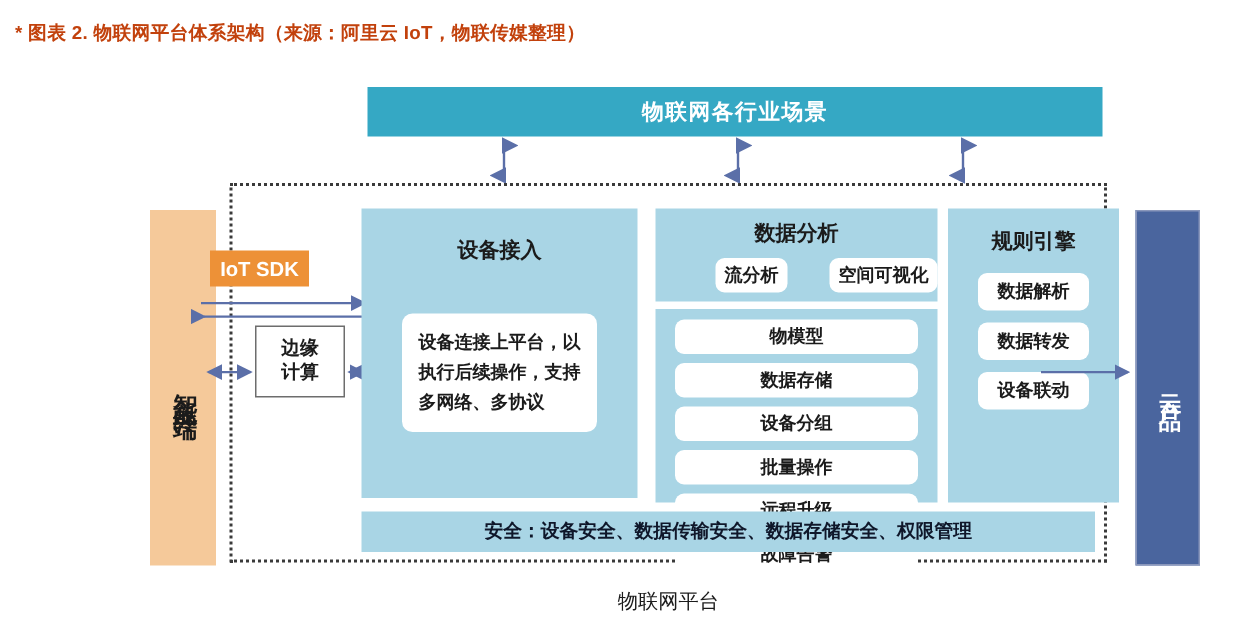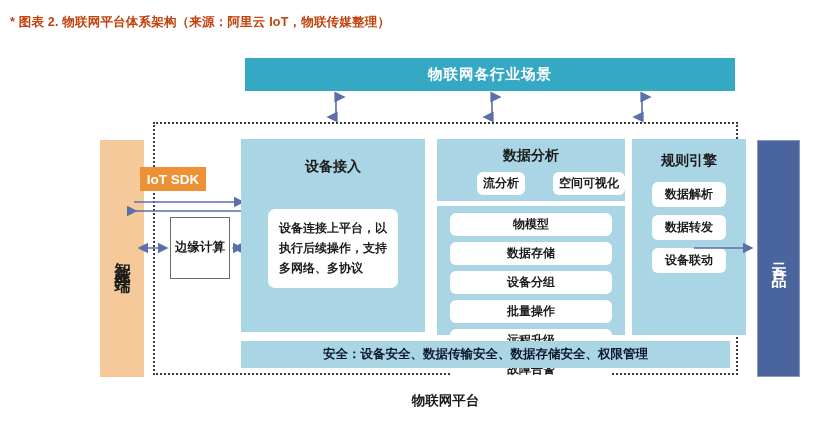--- a/index.html
+++ b/index.html
@@ -58,21 +58,21 @@
     height: 253px;
     border: 2px dotted #3a3a3a;
     box-sizing: border-box;
   }
   .platform-caption {
     left: 153px;
     top: 392px;
     width: 585px;
     text-align: center;
     font-size: 13.5px;
-    font-weight: bold;
+    font-weight: normal;
     color: #1b1b1b;
   }
 
   
   .terminal-panel {
     left: 100px;
     top: 140px;
     width: 44px;
     height: 237px;
     background: #F5C99A;
@@ -102,25 +102,25 @@
     color: #ffffff;
     font-size: 13.5px;
     font-weight: bold;
   }
 
   
   .edge-box {
     left: 170px;
     top: 217px;
     width: 60px;
-    height: 62px;
+    height: 48px;
     background: #ffffff;
     border: 1.4px solid #6d6d6d;
     display: flex;
-    flex-direction: row;
+    flex-direction: column;
     align-items: center;
     justify-content: center;
     box-sizing: border-box;
     line-height: 1.25;
   }
   .edge-box span {
     font-size: 12.5px;
     font-weight: bold;
     color: #1b1b1b;
   }

